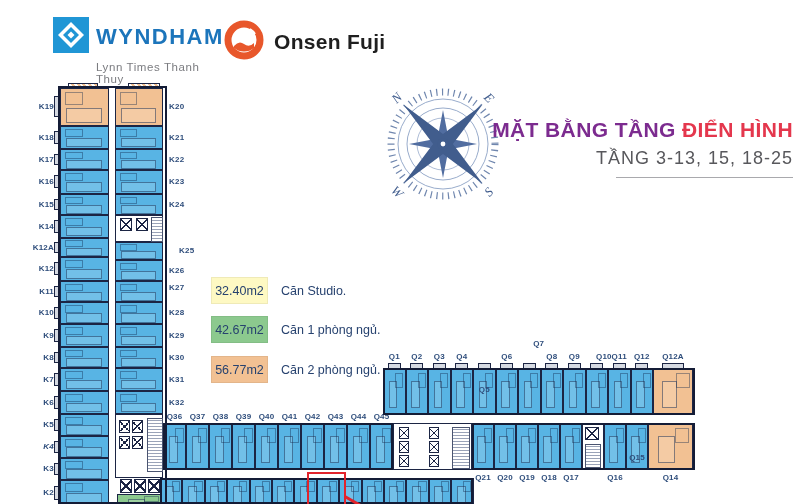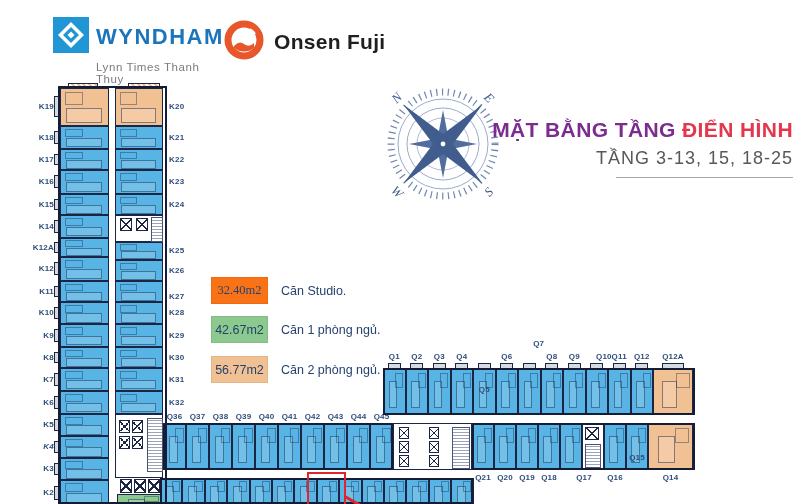--- a/index.html
+++ b/index.html
@@ -107,21 +107,21 @@
 
   <div class="title-wrap">
     <div class="title-main">
       <span style="color:#7c2b8f;">MẶT BẰNG TẦNG </span><span style="color:#e4374d;">ĐIỂN HÌNH</span>
     </div>
     <div class="title-sub">TẦNG  3-13, 15, 18-25</div>
   </div>
   <div class="title-rule"></div>
 
   <div class="legend-row" style="top:277px;">
-    <div class="legend-box" style="background:#f97316;font-family:Liberation Serif, serif;">32.40m2</div>
+    <div class="legend-box" style="background:#fef9c3;">32.40m2</div>
     <div class="legend-lab">Căn Studio.</div>
   </div>
   <div class="legend-row" style="top:316px;">
     <div class="legend-box" style="background:#8CC98E;">42.67m2</div>
     <div class="legend-lab">Căn 1 phòng ngủ.</div>
   </div>
   <div class="legend-row" style="top:356px;">
     <div class="legend-box" style="background:#F2C193;">56.77m2</div>
     <div class="legend-lab">Căn 2 phòng ngủ.</div>
   </div>
@@ -185,25 +185,25 @@
       <div class="unit-label" style="left: 169px; top: 102px; width: 30px; height: 10px;">K20</div>
       <div class="cell v studio" style="left: 115px; top: 126px; width: 48px; height: 23px;"></div>
       <div class="unit-label" style="left: 169px; top: 132.5px; width: 30px; height: 10px;">K21</div>
       <div class="cell v studio" style="left: 115px; top: 149px; width: 48px; height: 21px;"></div>
       <div class="unit-label" style="left: 169px; top: 154.5px; width: 30px; height: 10px;">K22</div>
       <div class="cell v studio" style="left: 115px; top: 170px; width: 48px; height: 24px;"></div>
       <div class="unit-label" style="left: 169px; top: 177px; width: 30px; height: 10px;">K23</div>
       <div class="cell v studio" style="left: 115px; top: 194px; width: 48px; height: 21px;"></div>
       <div class="unit-label" style="left: 169px; top: 199.5px; width: 30px; height: 10px;">K24</div>
       <div class="cell v studio" style="left: 115px; top: 242px; width: 48px; height: 18px;"></div>
-      <div class="unit-label" style="left: 169px; top: 246px; width: 30px; height: 10px;">K25</div>
+      <div class="unit-label" style="left: 179px; top: 246px; width: 30px; height: 10px;">K25</div>
       <div class="cell v studio" style="left: 115px; top: 260px; width: 48px; height: 21px;"></div>
       <div class="unit-label" style="left: 169px; top: 265.5px; width: 30px; height: 10px;">K26</div>
       <div class="cell v studio" style="left: 115px; top: 281px; width: 48px; height: 21px;"></div>
-      <div class="unit-label" style="left: 169px; top: 292px; width: 30px; height: 10px;">K27</div>
+      <div class="unit-label" style="left: 169px; top: 283px; width: 30px; height: 10px;">K27</div>
       <div class="cell v studio" style="left: 115px; top: 302px; width: 48px; height: 22px;"></div>
       <div class="unit-label" style="left: 169px; top: 308px; width: 30px; height: 10px;">K28</div>
       <div class="cell v studio" style="left: 115px; top: 324px; width: 48px; height: 23px;"></div>
       <div class="unit-label" style="left: 169px; top: 330.5px; width: 30px; height: 10px;">K29</div>
       <div class="cell v studio" style="left: 115px; top: 347px; width: 48px; height: 21px;"></div>
       <div class="unit-label" style="left: 169px; top: 352.5px; width: 30px; height: 10px;">K30</div>
       <div class="cell v studio" style="left: 115px; top: 368px; width: 48px; height: 23px;"></div>
       <div class="unit-label" style="left: 169px; top: 374.5px; width: 30px; height: 10px;">K31</div>
       <div class="cell v studio" style="left: 115px; top: 391px; width: 48px; height: 23px;"></div>
       <div class="unit-label" style="left: 169px; top: 397.5px; width: 30px; height: 10px;">K32</div>
@@ -264,21 +264,21 @@
       <div class="unit-label" style="left: 658px; top: 352px; width: 30px; height: 10px; text-align: center;">Q12A</div>
       <div class="cell h studio" style="left: 472px; top: 423px; width: 22px; height: 47px;"></div>
       <div class="unit-label" style="left: 468px; top: 473px; width: 30px; height: 10px; text-align: center;">Q21</div>
       <div class="cell h studio" style="left: 494px; top: 423px; width: 22px; height: 47px;"></div>
       <div class="unit-label" style="left: 490px; top: 473px; width: 30px; height: 10px; text-align: center;">Q20</div>
       <div class="cell h studio" style="left: 516px; top: 423px; width: 22px; height: 47px;"></div>
       <div class="unit-label" style="left: 512px; top: 473px; width: 30px; height: 10px; text-align: center;">Q19</div>
       <div class="cell h studio" style="left: 538px; top: 423px; width: 22px; height: 47px;"></div>
       <div class="unit-label" style="left: 534px; top: 473px; width: 30px; height: 10px; text-align: center;">Q18</div>
       <div class="cell h studio" style="left: 560px; top: 423px; width: 22px; height: 47px;"></div>
-      <div class="unit-label" style="left: 556px; top: 473px; width: 30px; height: 10px; text-align: center; margin-left: 13px;">Q17</div>
+      <div class="unit-label" style="left: 556px; top: 473px; width: 30px; height: 10px; text-align: center;">Q17</div>
       <div class="cell h studio" style="left: 604px; top: 423px; width: 22px; height: 47px;"></div>
       <div class="unit-label" style="left: 600px; top: 473px; width: 30px; height: 10px; text-align: center;">Q16</div>
       <div class="cell h studio" style="left: 626px; top: 423px; width: 22px; height: 47px;"></div>
       <div class="unit-label" style="left: 622px; top: 453px; width: 30px; height: 10px; text-align: center;">Q15</div>
       <div class="cell h br2" style="left: 648px; top: 423px; width: 45px; height: 47px;"></div>
       <div class="unit-label" style="left: 655.5px; top: 473px; width: 30px; height: 10px; text-align: center;">Q14</div>
       <div class="corewrap" style="left: 582px; top: 423px; width: 22px; height: 47px;"></div>
       <div class="elev" style="left: 585px; top: 427px; width: 14px; height: 13px;"></div>
       <div class="stair" style="left: 585px; top: 444px; width: 14px; height: 22px;"></div>
       <div class="cell h studio" style="left: 163px; top: 423px; width: 23px; height: 47px;"></div>

